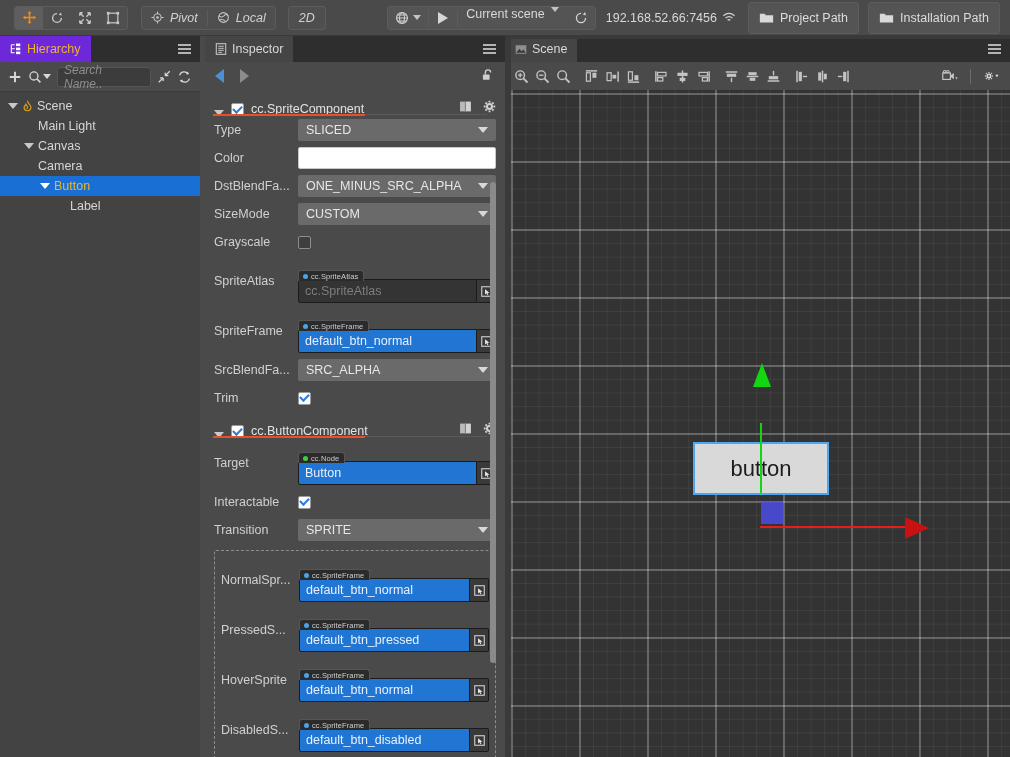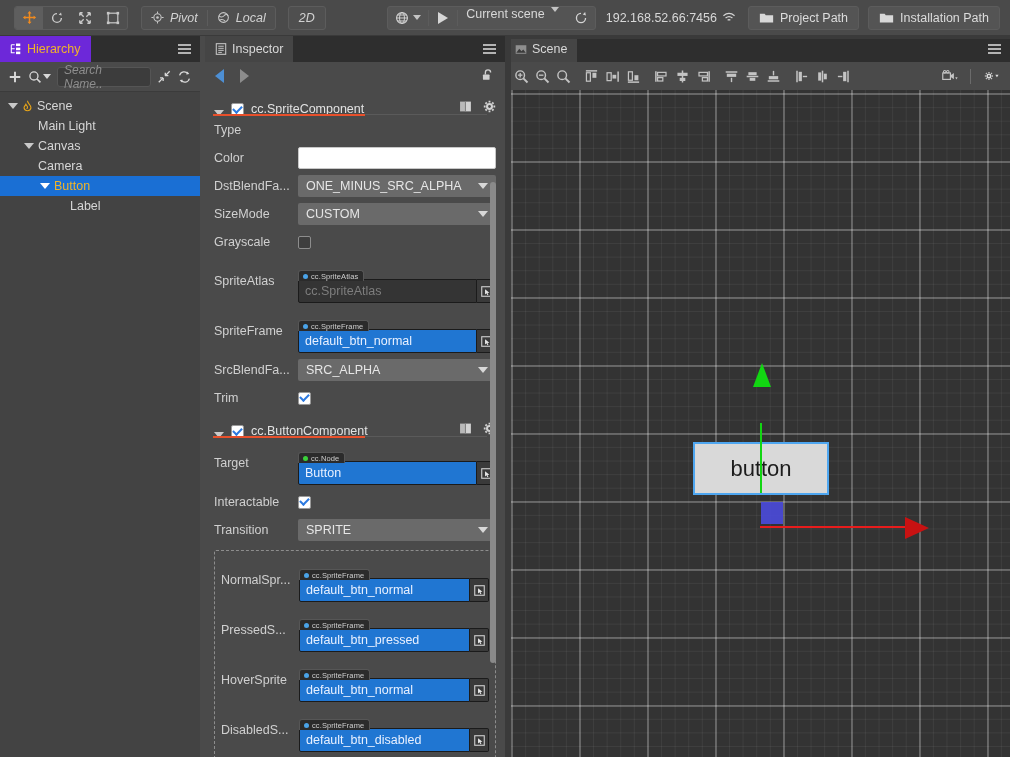--- a/index.html
+++ b/index.html
@@ -36,21 +36,21 @@
   .tb-2d{
     display:flex; align-items:center; justify-content:center;
     padding:0 10px; height:22px; font-style:italic; font-size:12.5px; color:#d2d2d2;
   }
   .tb-ip{ font-size:12.5px; color:#d8d8d8; display:flex; align-items:center; gap:5px;}
   .tb-scene-sel{
     display:flex; gap:6px; padding:0 8px; height:22px;
     font-size:12.5px; color:#d8d8d8;
   }
   .pathbtn{
-    display:flex;align-items:center;gap:6px;height:24px;padding:0 10px;
+    display:flex;align-items:center;gap:6px;height:32px;padding:0 10px;
     border:1px solid #5c5c5c;border-radius:3px;background:#545454;
     color:#dcdcdc;font-size:12.5px;
   }
   .caret-dn{
     width:0;height:0;border-left:4px solid transparent;border-right:4px solid transparent;
     border-top:5px solid #c4c4c4;
   }
   .play-tri{
     width:0;height:0;border-top:6px solid transparent;border-bottom:6px solid transparent;
     border-left:10px solid #d6d6d6;
@@ -489,20 +489,26 @@
                 <circle cx="8" cy="8" r="4.3" fill="#d2d2d2"></circle>
                 <circle cx="8" cy="8" r="1.7" fill="#4a4a4a"></circle>
                 <path d="M8 1 V3.2 M8 12.8 V15 M1 8 H3.2 M12.8 8 H15 M3.1 3.1 L4.6 4.6 M11.4 11.4 L12.9 12.9 M12.9 3.1 L11.4 4.6 M4.6 11.4 L3.1 12.9" stroke="#d2d2d2" stroke-width="2.3"></path>
               </svg></span>
           </span>
           <span class="comp-underline"></span>
           <span class="comp-rule"></span>
         </div>
         <div class="row">
           <span class="lbl">Type</span>
+          <div class="field">
+            <div class="dropdown">
+              <span>SLICED</span>
+              <span class="dd-caret"></span>
+            </div>
+          </div>
         </div>
         <div class="row">
           <span class="lbl">Color</span>
           <div class="field">
             <div class="colorfield" style="background: rgb(255, 255, 255);"></div>
           </div>
         </div>
         <div class="row">
           <span class="lbl">DstBlendFa...</span>
           <div class="field">

